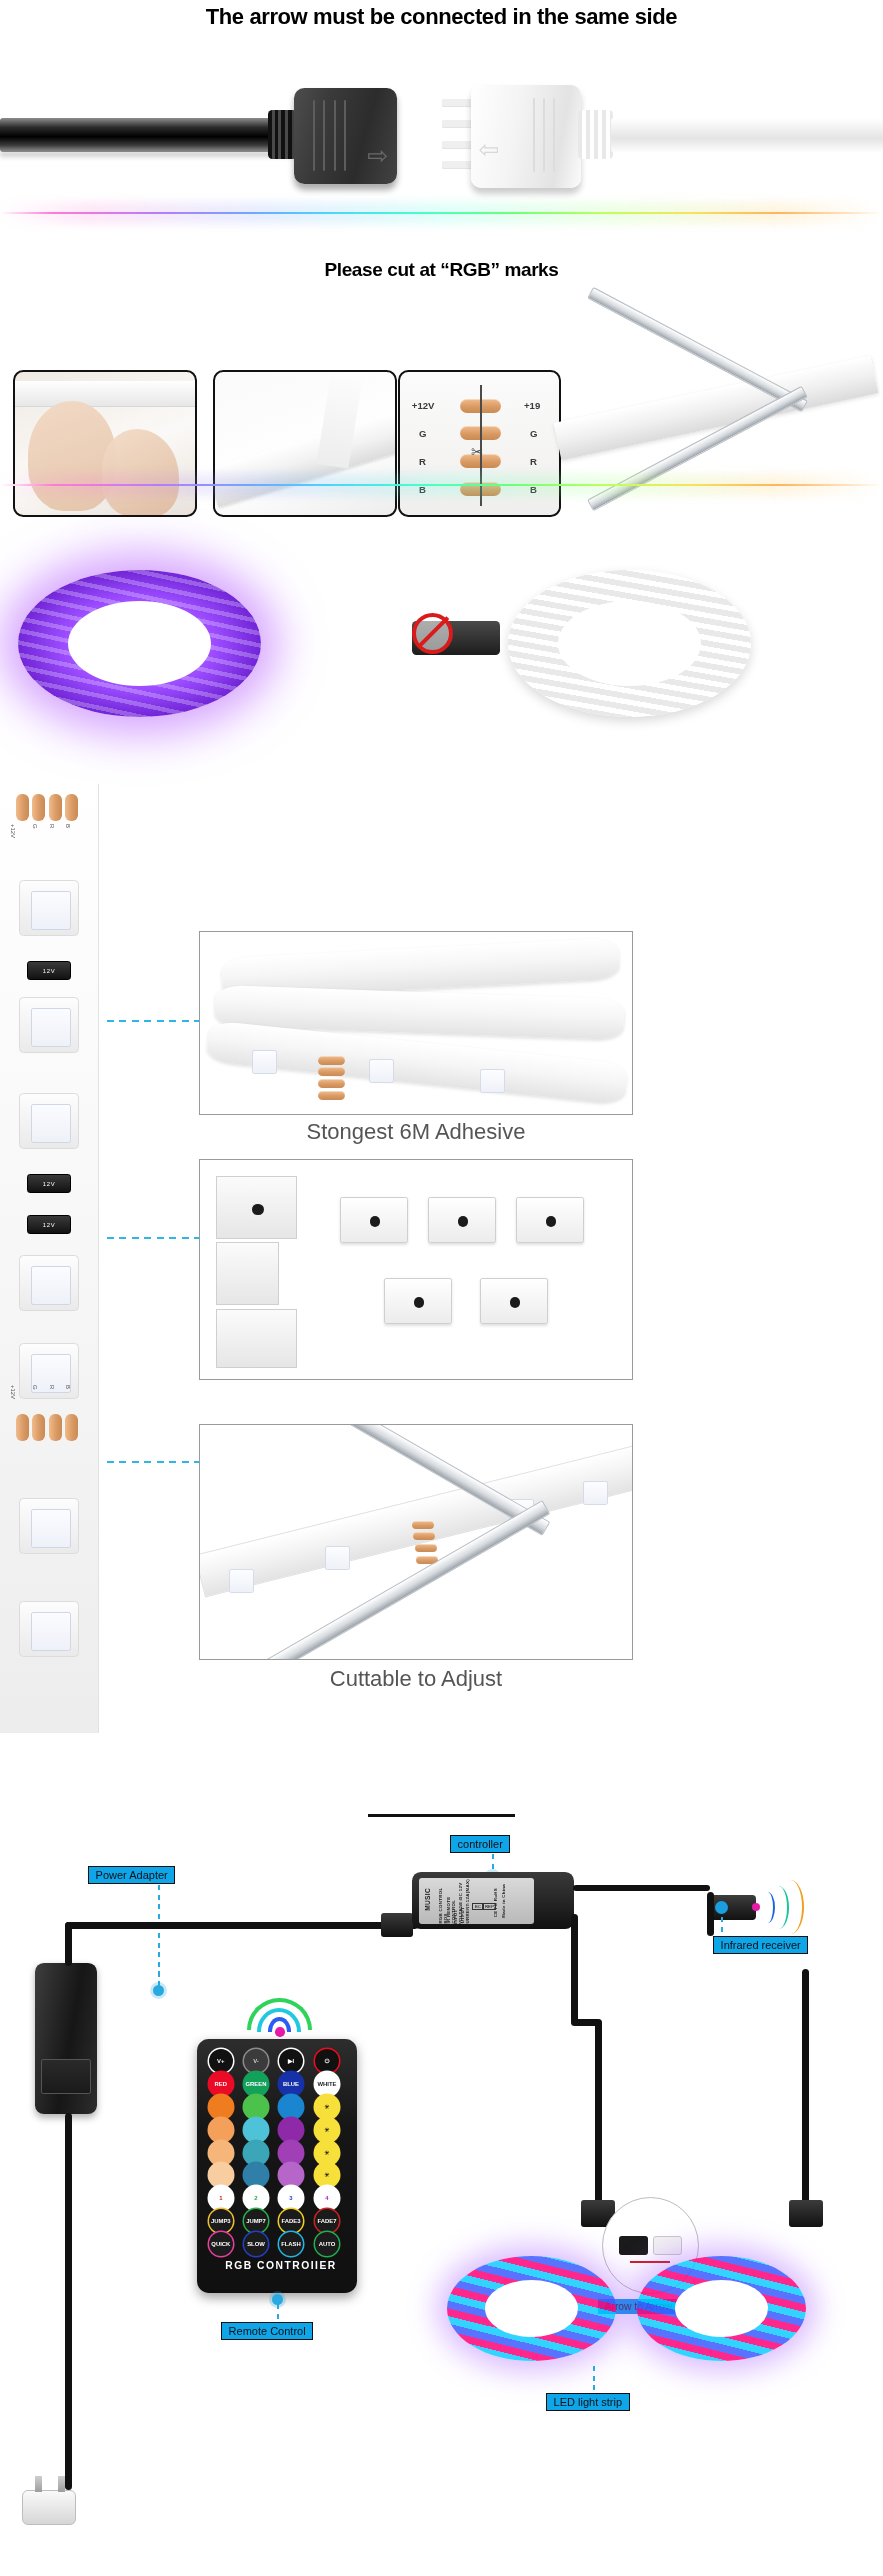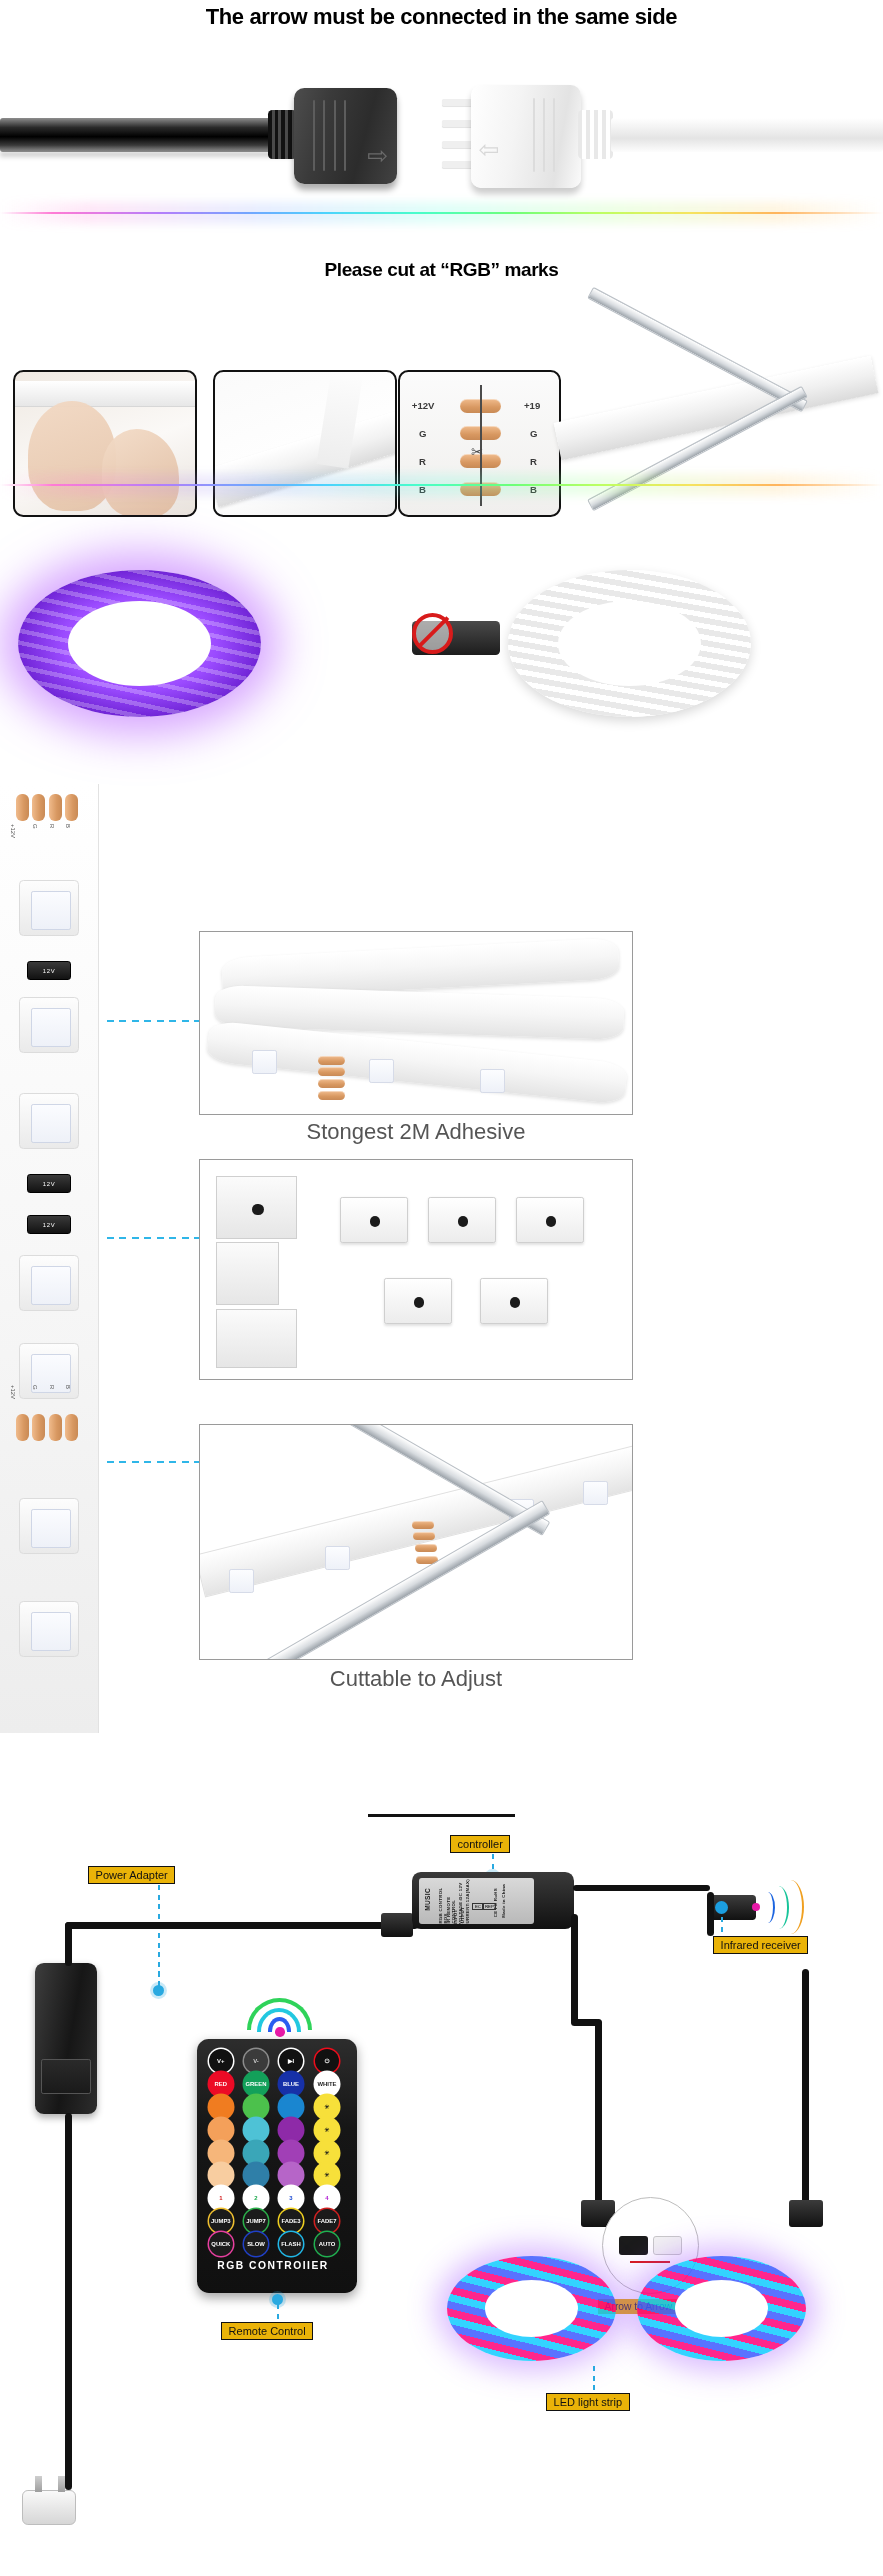--- a/index.html
+++ b/index.html
@@ -189,21 +189,21 @@
     background:linear-gradient(180deg,#ffffff,#f4f4f4 45%,#e3e3e3);
     border:0.7px solid #e0e0e0;
   }
 
   
   #s5{ top:1748px; height:828px; }
   #s5 .title{ text-align:center; font-size:28px; color:#111; padding-top:14.7px; font-family:"Liberation Sans", sans-serif;}
   .title-ul{ position:absolute; left:368px; top:66px; width:147px; height:2.9px; background:#111; }
 
   .cbox{
-    position:absolute; border:1.5px solid #111; background:#eab308; color:#111;
+    position:absolute; border:1.5px solid #111; background:#0ea5e9; color:#111;
     font-size:11px; padding:2.2px 6.6px; white-space:nowrap; font-family:"Liberation Sans", sans-serif;
   }
   .cdash{ position:absolute; width:1.5px;
     background:repeating-linear-gradient(180deg,#29a9e0 0 5.2px,transparent 5.2px 9.6px); }
   .cdot{ position:absolute; width:11px; height:11px; border-radius:50%; background:#29a9e0;
     box-shadow:0 0 0 2.9px rgba(41,169,224,.25); }
 
   .adapter{
     position:absolute; left:35px; top:215px; width:62px; height:151px; border-radius:8.8px;
     background:linear-gradient(100deg,#3e3e3e,#161616 55%,#2d2d2d);
@@ -240,21 +240,21 @@
 
   .remote{
     position:absolute; left:197px; top:291px; width:160px; height:254px; border-radius:11.8px;
     background:linear-gradient(180deg,#2d2d2d,#161616 35%,#101010);
     box-shadow:0 4.4px 10.3px rgba(0,0,0,.35);
   }
   .rbtn{ position:absolute; width:24px; height:24px; border-radius:50%;
     display:flex; align-items:center; justify-content:center;
     font-size:5.9px; font-weight:bold; color:#fff; font-family:"Liberation Sans", sans-serif; }
   .wifi-arc{ position:absolute; border-radius:50% 50% 0 0 / 100% 100% 0 0; border-style:solid; border-bottom:none;}
-  .rmt-title{ position:absolute; left:8px; top:221px; width:136px; text-align:center;
+  .rmt-title{ position:absolute; left:16px; top:221px; width:136px; text-align:center;
     color:#fff; font-size:10.3px; font-weight:bold; letter-spacing:1.5px; font-family:"Liberation Sans", sans-serif;}
 
   .arrow-circle{
     position:absolute; left:602px; top:449px; width:97px; height:97px; border-radius:50%;
     border:0.7px solid #bdbdbd; background:#fff;
   }
   .coil{
     position:absolute; width:169px; height:105px; border-radius:50%;
   }
   .coil-in{ position:absolute; left:38px; top:23.6px; width:93px; height:57px; border-radius:50%; background:#fff;}
@@ -405,21 +405,21 @@
       <div class="adh-strip" style="left:14.7px; top:60px; width:409px; transform:rotate(2deg);"></div>
       <div class="adh-strip" style="left:7.4px; top:110px; width:420px; transform:rotate(6deg);"></div>
       <div class="adh-led" style="left:52px;  top:118px;"></div>
       <div class="adh-led" style="left:169px; top:127px;"></div>
       <div class="adh-led" style="left:280px; top:137px;"></div>
       <div class="pad" style="left:118px; top:124px; width:26.5px; height:8.8px;"></div>
       <div class="pad" style="left:118px; top:135px; width:26.5px; height:8.8px;"></div>
       <div class="pad" style="left:118px; top:147px; width:26.5px; height:8.8px;"></div>
       <div class="pad" style="left:118px; top:159px; width:26.5px; height:8.8px;"></div>
     </div>
-    <div class="pcap" style="top:335px;">Stongest 2M Adhesive</div>
+    <div class="pcap" style="top:335px;">Stongest 6M Adhesive</div>
 
     <div class="pcard" style="top:375px; height:221px;">
       <div class="tconn" style="left:16px; top:16px; width:81px; height:63px;">
         <div class="gift-dot" style="left:35px; top:26.5px; width:11.8px; height:11.8px;"></div>
       </div>
       <div class="tconn" style="left:16px; top:82px; width:63px; height:63px;"></div>
       <div class="tconn" style="left:16px; top:149px; width:81px; height:59px;"></div>
 
       <div class="gift-pc" style="left:140px; top:37px; width:68px; height:46px;">
         <div class="gift-dot" style="left:29px; top:18.4px;"></div>

